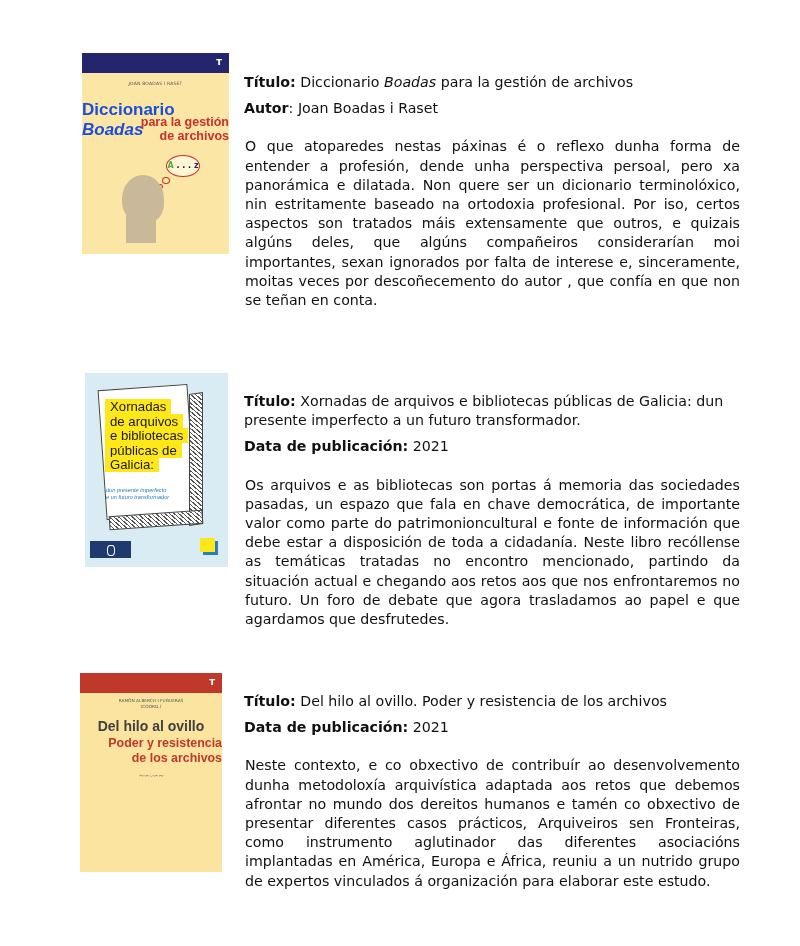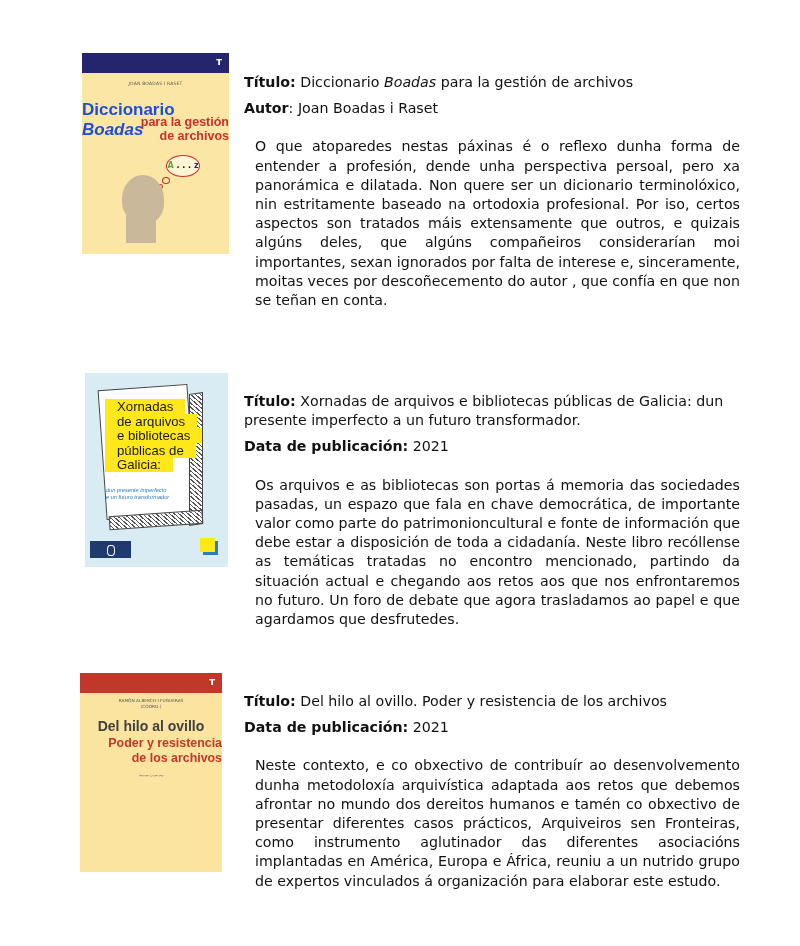--- a/index.html
+++ b/index.html
@@ -27,21 +27,21 @@
     .info {
       position: absolute;
       left: 237px;
       width: 503px;
       font-size: 14.2px;
       line-height: 19.2px;
     }
     .meta-line { margin: 7px; }
     .meta-label { font-weight: bold; }
     .desc {
-      margin: 19px 0 0 18px;
+      margin: 19px 0 0 8px;
       text-align: justify;
     }
 
     
     #cover1 {
       left: 82px; top: 53px; width: 147px; height: 201px;
       background: #fbe6a6;
     }
     #cover1 .band {
       position: absolute; left: 0; top: 0; width: 100%; height: 20px;
@@ -113,21 +113,21 @@
       background: repeating-linear-gradient(45deg, #ffffff 0 2px, #555555 2px 3px);
       border: 1px solid #444444;
       transform: rotate(-4deg);
     }
     #cover2 .hl {
       position: absolute; left: 20px; top: 27px; width: 108px;
       font-family: "Liberation Sans", sans-serif;
       font-size: 13.2px; line-height: 14.6px; color: #1a1a1a;
     }
     #cover2 .hl span {
-      background: #ffe81a; padding: 0 12px;
+      background: #ffe81a; padding: 0 5px;
       box-decoration-break: clone; -webkit-box-decoration-break: clone;
     }
     #cover2 .sub {
       position: absolute; left: 21px; top: 114px; width: 100px;
       font-family: "Liberation Sans", sans-serif;
       font-size: 5.6px; line-height: 6.8px; font-style: italic; color: #2a7ec0;
     }
     #cover2 .c-logo-left {
       position: absolute; left: 5px; top: 168px; width: 41px; height: 17px;
       background: #1e3a6e;

